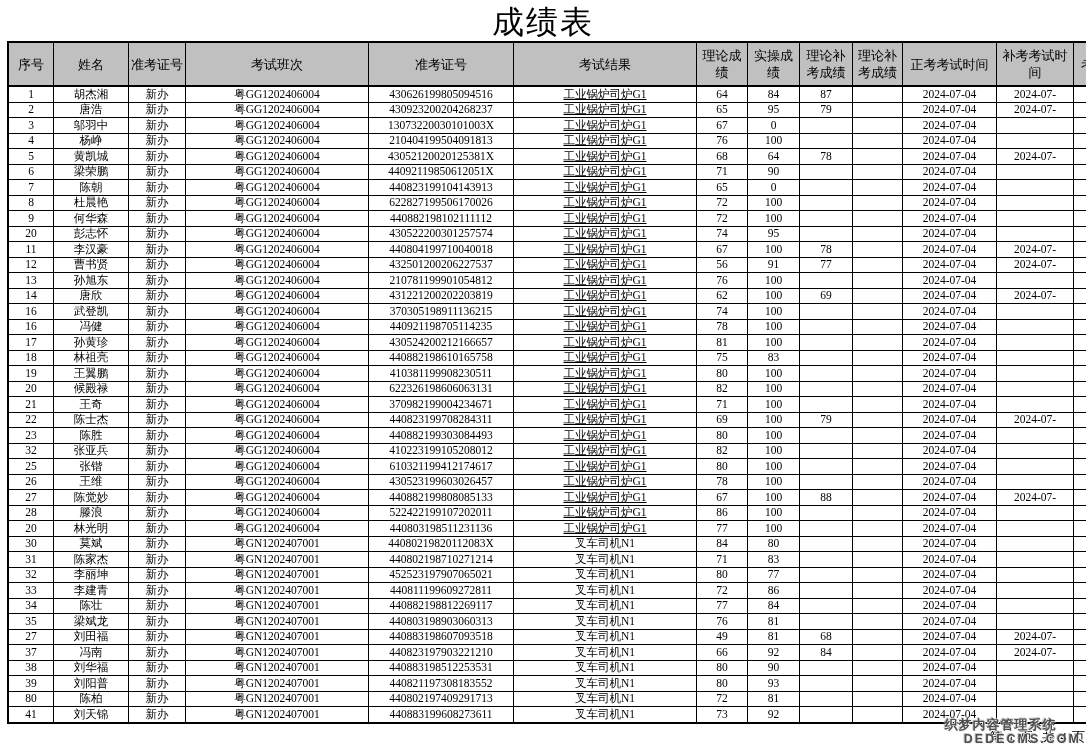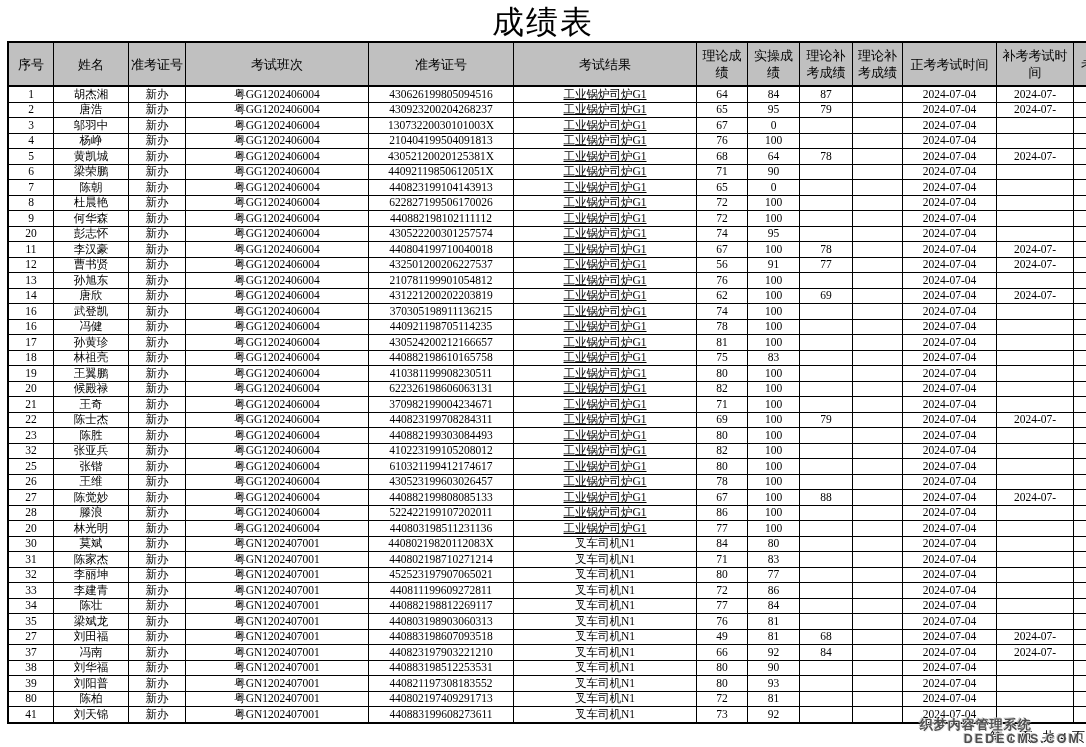--- a/index.html
+++ b/index.html
@@ -29,21 +29,21 @@
   .u{text-decoration:underline;}
   
   .c0{width:40px}.c1{width:70px}.c2{width:52px}.c3{width:178px}
   .c4{width:140px}.c5{width:178px}.c6{width:46px}.c7{width:47px}
   .c8{width:48px}.c9{width:45px}.c10{width:89px}.c11{width:72px}.c12{width:62px}
   .page-footer{
     text-align:right;font-size:13px;margin-top:4px;letter-spacing:1px;
     font-family:"Liberation Serif","DejaVu Serif",serif;
   }
   .watermark{
-    position:absolute;right:5px;bottom:1px;text-align:left;
+    position:absolute;right:5px;bottom:1px;text-align:center;
     font-family:"Liberation Sans","DejaVu Sans",sans-serif;
     font-weight:bold;color:#4d4d4d;line-height:14px;
     text-shadow:1px 1px 0 #f2f2f2,-1px -1px 0 #cccccc;
   }
   .watermark .wm-line1{font-size:13px;letter-spacing:1px;}
   .watermark .wm-line2{font-size:12.5px;letter-spacing:2px;padding-left:44px;}
 </style>
 </head>
 <body>
 

